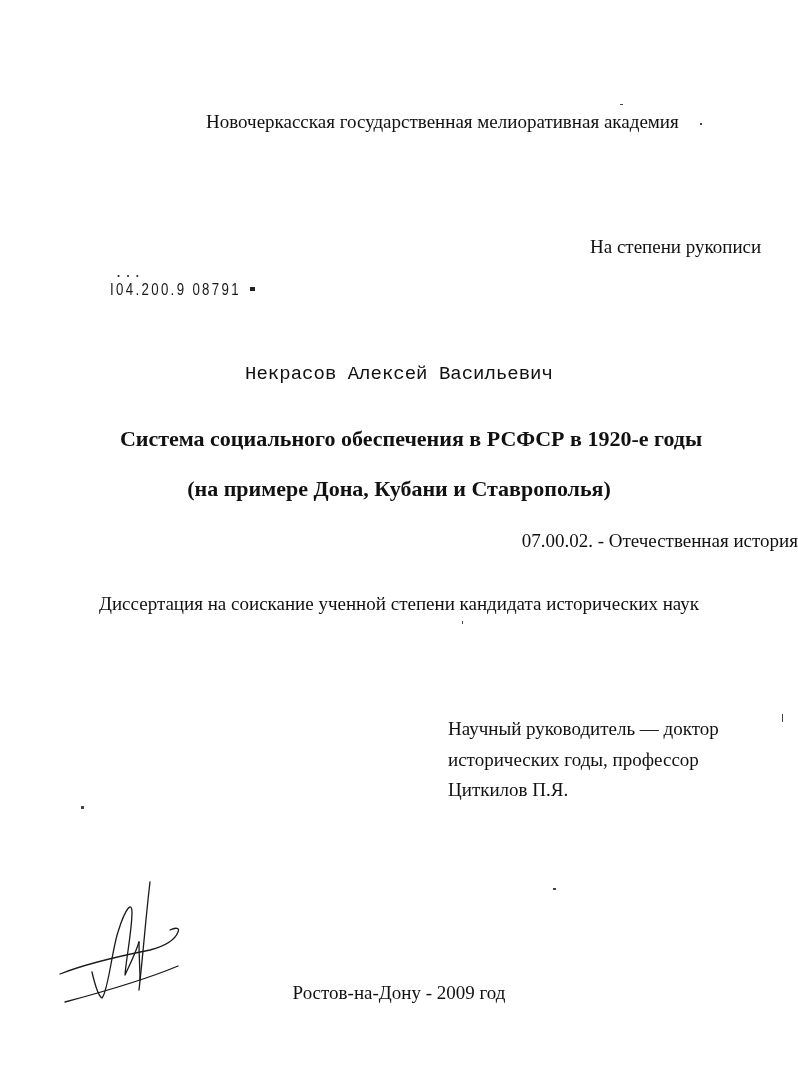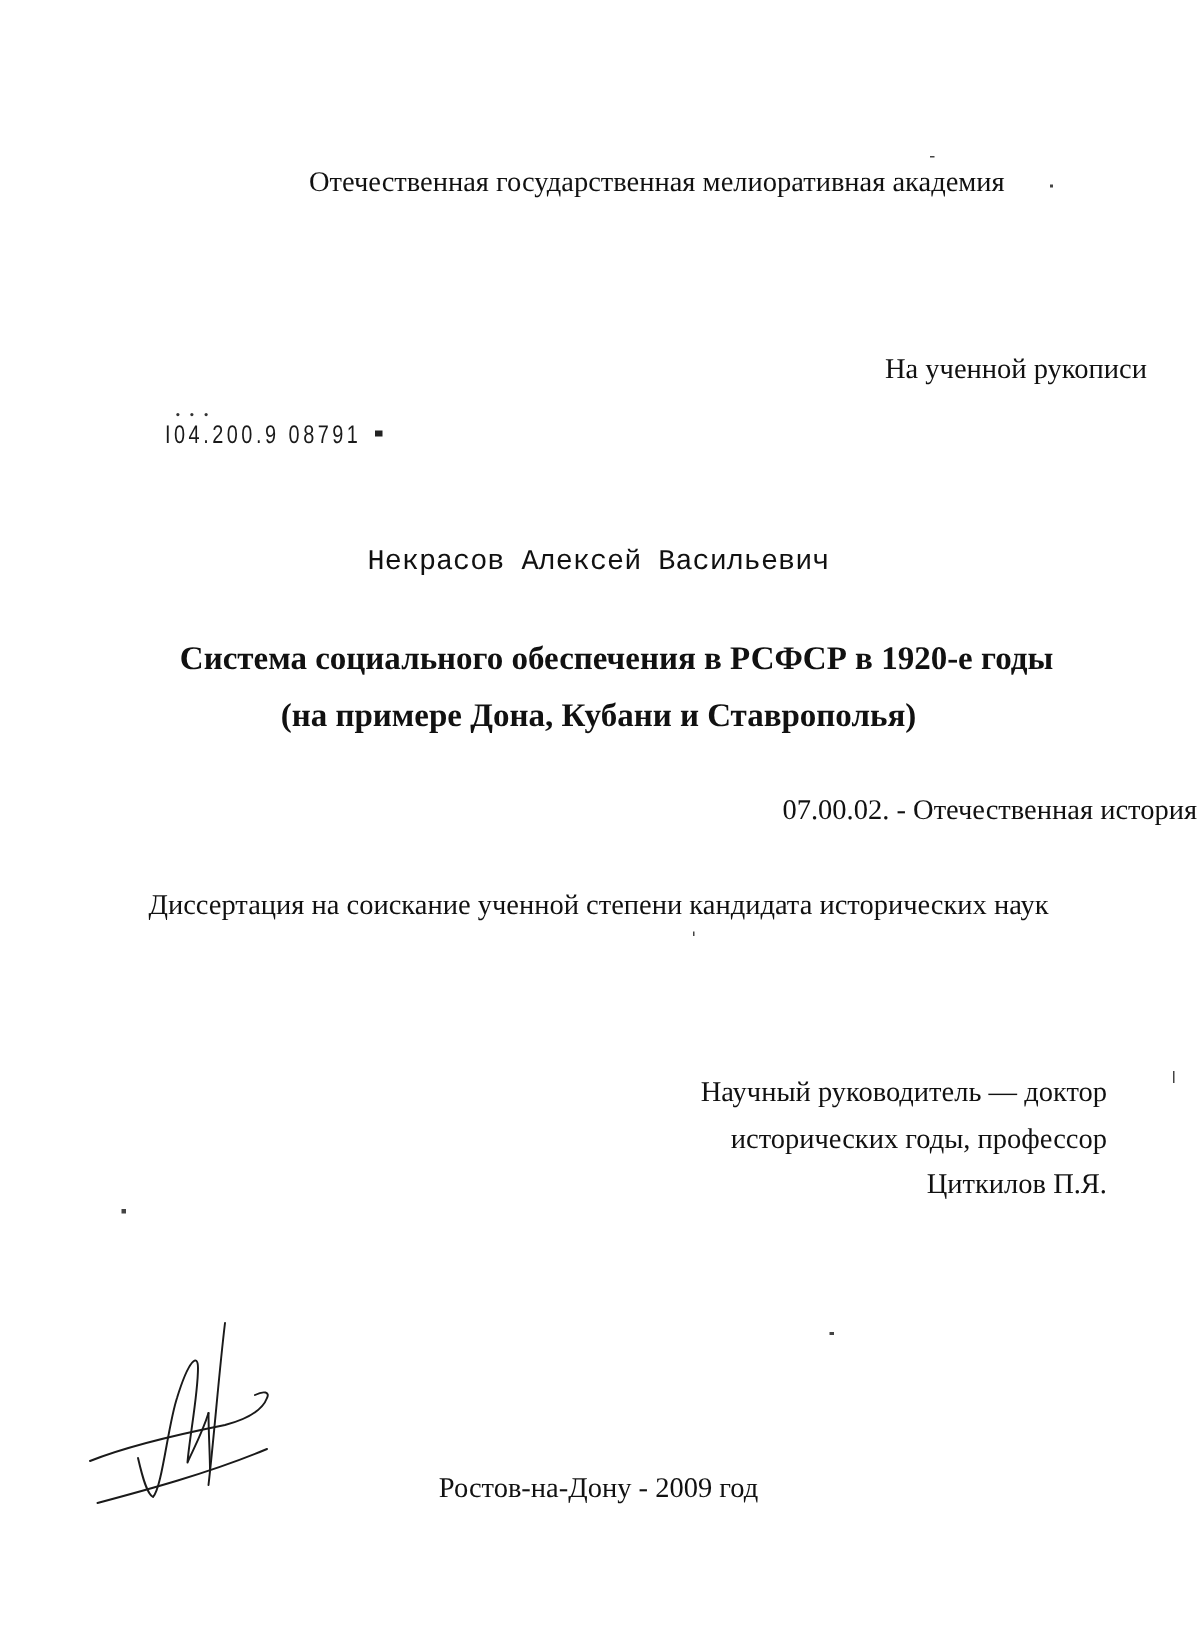--- a/index.html
+++ b/index.html
@@ -62,36 +62,36 @@
       top: 363px;
       font-size: 19px;
       left: 0;
     }
     .title {
       font-weight: bold;
       font-size: 22px;
       left: 0;
     }
     .title-1 { top: 426px; padding-left: 12px; }
-    .title-2 { top: 464px; }
+    .title-2 { top: 476px; }
     .specialty {
       top: 530px;
       font-size: 19px;
       text-align: right;
     }
     .degree {
       top: 593px;
       font-size: 19px;
       left: 0;
     }
     .supervisor {
       position: absolute;
       left: 448px;
       width: 290px;
-      text-align: right;
+      text-align: left;
       font-size: 19px;
       white-space: nowrap;
     }
     .sup-1 { top: 718px; }
     .sup-2 { top: 749px; }
     .sup-3 { top: 779px; }
     .city-year {
       top: 968px;
       font-size: 19px;
       margin-top: 14px;
@@ -106,23 +106,23 @@
       top: 860px;
       width: 180px;
       height: 160px;
     }
   </style>
 </head>
 <body>
 
 <div>
 
-  <div class="abs institution">Отечественная государственная мелиоративная академия</div>
+  <div class="abs institution">Новочеркасская государственная мелиоративная академия</div>
 
-  <div class="abs rights">На ученной рукописи</div>
+  <div class="abs rights">На степени рукописи</div>
 
   <div class="abs catalog-dots">• • •</div>
   <div class="abs catalog">I04.200.9 08791</div>
   <div class="catalog-mark"></div>
 
   <div class="center-line author" style="left:0;width:798px;font-family:Liberation Mono, monospace;">Некрасов Алексей Васильевич</div>
 
   <div class="center-line title title-1">Система социального обеспечения в РСФСР в 1920-е годы</div>
 
   <div class="center-line title title-2">(на примере Дона, Кубани и Ставрополья)</div>

